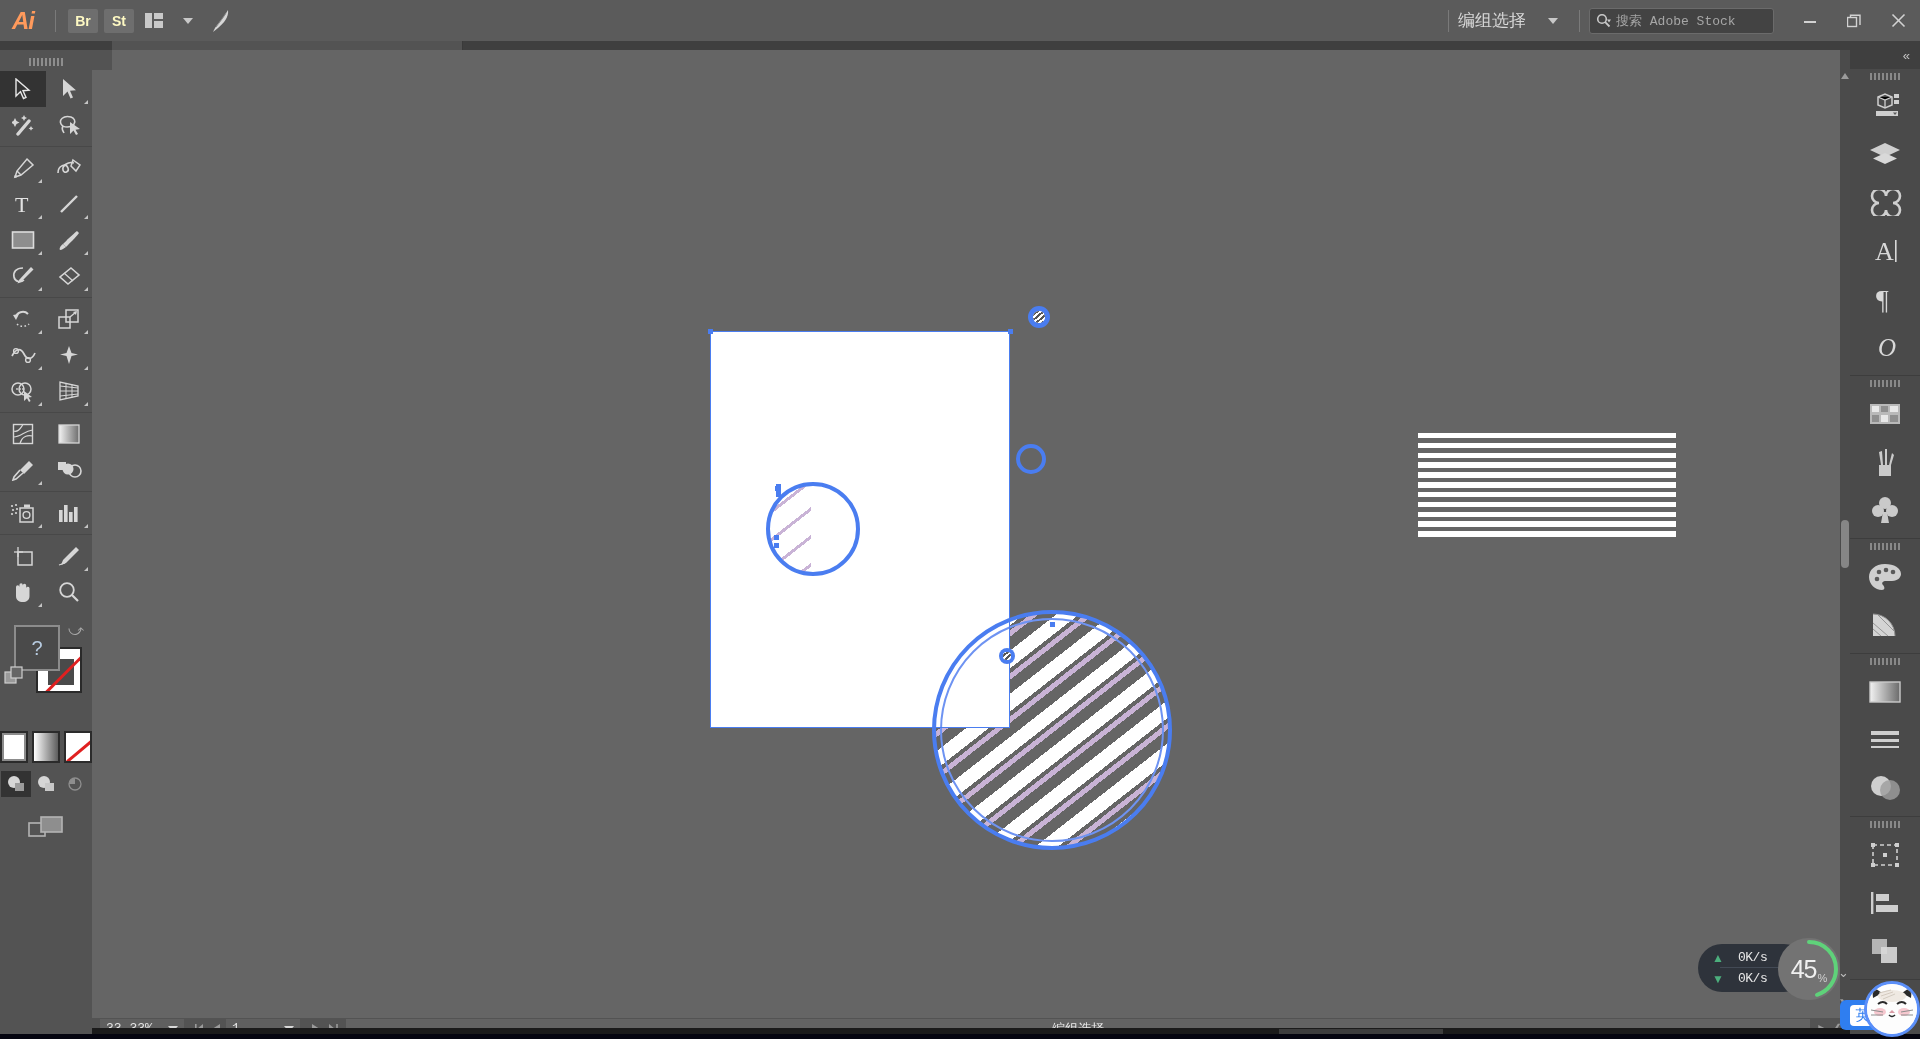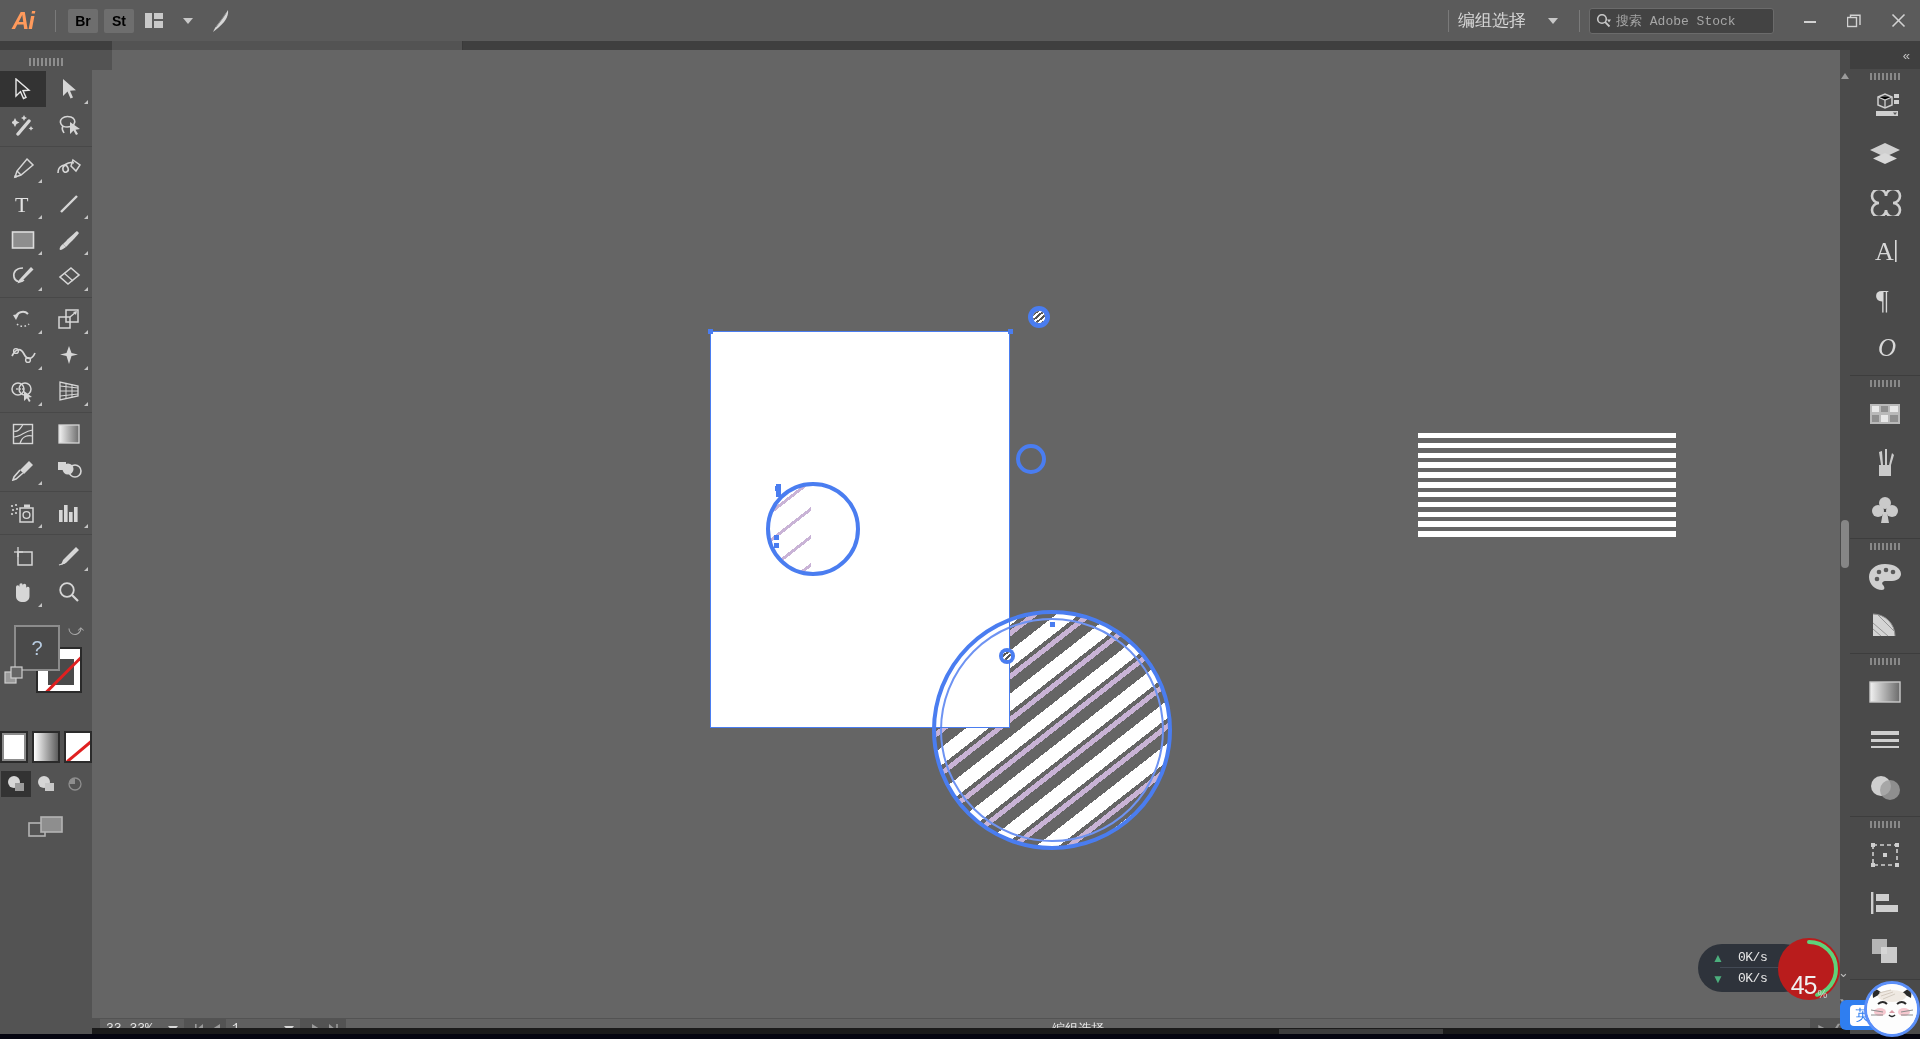--- a/index.html
+++ b/index.html
@@ -25,21 +25,21 @@
   }
   .menu-item {
     padding: 0 10px; height: 41px; line-height: 41px;
     font-size: 17px; color: #d4d4d4; cursor: default; white-space: nowrap;
   }
   .mb-sep { width: 1px; height: 22px; background: #7a7a7a; margin: 0 9px; }
   .mb-btn {
     width: 30px; height: 24px; margin: 0 3px;
     background: #6e6e6e; border-radius: 2px;
     display: flex; align-items: center; justify-content: center;
-    font-size: 14px; color: #000000; font-weight: 600; cursor: default;
+    font-size: 14px; color: #fef9c3; font-weight: 600; cursor: default;
   }
   .mb-icon {
     width: 30px; height: 28px; margin: 0 2px;
     display: flex; align-items: center; justify-content: center; cursor: default;
   }
   .chev {
     width: 0; height: 0;
     border-left: 5px solid transparent; border-right: 5px solid transparent;
     border-top: 6px solid #c8c8c8;
   }
@@ -309,22 +309,22 @@
   .netrow .val {
     font-size: 13px; color: #e8e8e8; font-family: "Liberation Mono", monospace;
     margin-left: 12px; letter-spacing: -0.5px;
   }
   #netdivider {
     position: absolute; left: 22px; top: 23px; width: 68px; height: 1px;
     background: #434a55;
   }
   #netgauge {
     position: absolute; left: 1778px; top: 938px; width: 62px; height: 62px;
-    border-radius: 50%; background: #b91c1c; z-index: 31;
-    display: flex; justify-content: center;
+    border-radius: 50%; background: #737373; z-index: 31;
+    display: flex; align-items: center; justify-content: center;
     cursor: move;
   }
   #netgauge .pct {
     font-size: 25px; color: #f0f0f0; font-weight: 300; letter-spacing: -1px;
   }
   #netgauge .unit { font-size: 11px; color: #d0d0d0; margin-left: 1px; }
   #netgauge svg { position: absolute; left: 0; top: 0; }
   #net-chev {
     position: absolute; left: 1838px; top: 965px; color: #bdbdbd;
     font-size: 13px; z-index: 32; cursor: pointer;

